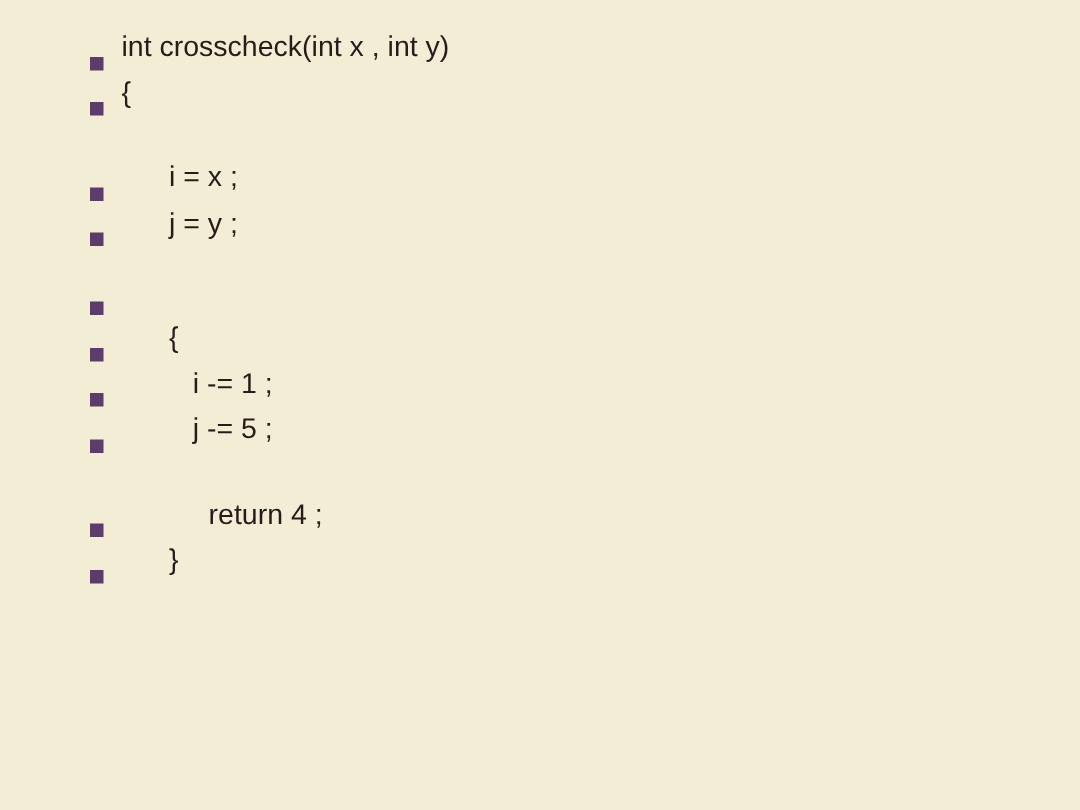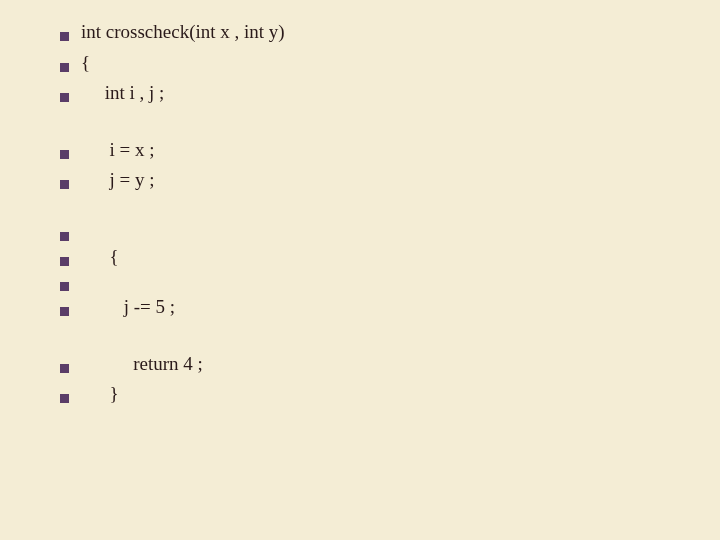--- a/index.html
+++ b/index.html
@@ -12,24 +12,23 @@
     font-size: 19px;
     color: #2a1a1a;
     overflow: hidden;
   }
   .slide {
     padding: 18px 30px 30px 60px;
     box-sizing: border-box;
   }
   .line {
     display: flex;
-    align-items: center;
+    align-items: flex-end;
     margin-bottom: 2px;
     line-height: 1.5;
-    font-family: Liberation Serif, serif;
   }
   .bullet {
     display: inline-block;
     width: 9px;
     height: 9px;
     background: #5a3d68;
     margin-top: 9px;
     margin-right: 12px;
     flex-shrink: 0;
   }
@@ -46,24 +45,20 @@
 <div class="slide">
 
   <div class="line">
     <span class="bullet"></span>
     <span class="txt">int crosscheck(int x , int y)</span>
   </div>
   <div class="line">
     <span class="bullet"></span>
     <span class="txt">{</span>
   </div>
-  <div class="line">
-    <span class="bullet"></span>
-    <span class="txt">     int i , j ;</span>
-  </div>
 
   <div class="gap"></div>
 
   <div class="line">
     <span class="bullet"></span>
     <span class="txt">      i = x ;</span>
   </div>
   <div class="line">
     <span class="bullet"></span>
     <span class="txt">      j = y ;</span>
@@ -73,20 +68,21 @@
 
   <div class="line">
     <span class="bullet"></span>
   </div>
   <div class="line">
     <span class="bullet"></span>
     <span class="txt">      {</span>
   </div>
   <div class="line">
     <span class="bullet"></span>
+    <span class="txt">         i -= 1 ;</span>
   </div>
   <div class="line">
     <span class="bullet"></span>
     <span class="txt">         j -= 5 ;</span>
   </div>
 
   <div class="gap"></div>
 
   <div class="line">
     <span class="bullet"></span>

